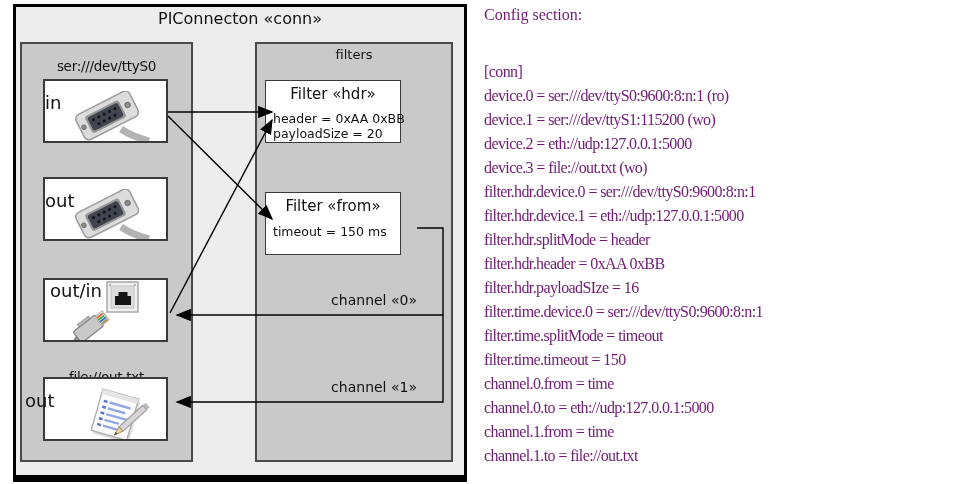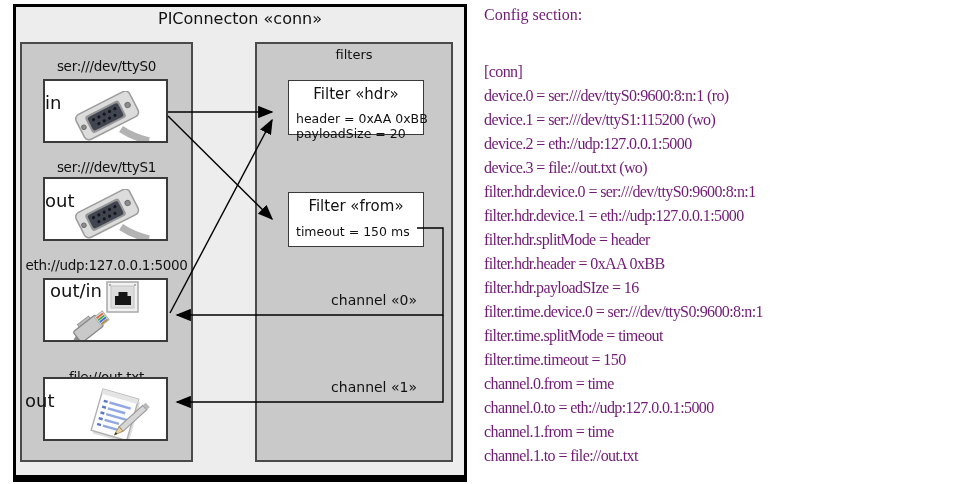--- a/index.html
+++ b/index.html
@@ -12,21 +12,21 @@
   .panel{box-sizing:border-box;background:#c9c9c9;border:2px solid #4a4a4a;z-index:2;}
   .left-panel{left:20px;top:42px;width:173px;height:420px;}
   .filters-panel{left:255px;top:42px;width:198px;height:420px;}
   .filters-title{left:255px;top:47px;width:198px;text-align:center;font-size:13px;z-index:3;}
   .dev-label{left:20px;width:173px;text-align:center;font-size:13.5px;letter-spacing:-0.3px;z-index:3;}
   .dev-box{left:43px;width:125px;height:64px;box-sizing:border-box;background:#fff;
            border:2px solid #3a3a3a;z-index:3;}
   .port-label{position:absolute;left:0;top:11px;width:100%;text-align:left;font-size:18px;}
   .port-label.corner{left:5px;top:0;width:auto;text-align:right;}
   .dev-icon{position:absolute;}
-  .filter-box{left:288px;width:136px;height:55px;box-sizing:border-box;background:#fff;
+  .filter-box{left:265px;width:136px;height:63px;box-sizing:border-box;background:#fff;
               border:1.5px solid #3a3a3a;z-index:3;}
   .filter-title{position:absolute;left:0;top:4px;width:100%;text-align:center;font-size:15px;}
   .filter-props{position:absolute;left:7px;top:30px;font-size:12.5px;line-height:15px;white-space:pre;}
   .filter-props.single{top:31px;}
   .channel-label{width:100px;text-align:right;font-size:14px;z-index:3;}
   .arrows{left:0;top:0;z-index:4;pointer-events:none;}
   .config{left:484px;top:6px;width:478px;z-index:2;
           font-family:Liberation Serif, serif;color:#701a75;}
   .config-heading{font-size:16px;line-height:18px;}
   .config-lines{margin:36px 0 0 0;font-family:inherit;font-size:16px;line-height:24px;
@@ -61,21 +61,20 @@
         <circle cx="33" cy="27.5" r="1.6" fill="#14161c"></circle>
           <circle cx="39" cy="27.5" r="1.6" fill="#14161c"></circle>
         <circle cx="45" cy="27.5" r="1.6" fill="#14161c"></circle>
           <circle cx="51" cy="27.5" r="1.6" fill="#14161c"></circle>
         <circle cx="67" cy="24" r="2.6" fill="#8e8e8e" stroke="#6f6f6f"></circle>
         <circle cx="18" cy="24" r="2.2" fill="#8e8e8e" stroke="#6f6f6f"></circle>
       </g>
     </svg>
   </div>
 
-  <div class="abs dev-label" style="top:159px">ser:///dev/ttyS1</div>
   <div class="abs dev-box" style="top:177px">
     <div class="port-label">out</div>
     <svg class="dev-icon" style="left:18px;top:10px" width="96" height="50" viewBox="0 0 96 50">
       <path d="M58 38 Q70 46 86 50" stroke="#b3b3b3" stroke-width="7" fill="none"></path>
       <g transform="rotate(-27 45 24)">
         <rect x="14" y="10" width="60" height="28" rx="5" fill="#dcdcdc" stroke="#9c9c9c" stroke-width="1.5"></rect>
         <rect x="23" y="15" width="38" height="19" rx="3" fill="#969696"></rect>
         <rect x="25" y="17" width="34" height="15" rx="2.5" fill="#414550"></rect>
         <circle cx="30" cy="21.5" r="1.6" fill="#14161c"></circle>
           <circle cx="36" cy="21.5" r="1.6" fill="#14161c"></circle>
@@ -85,21 +84,20 @@
         <circle cx="33" cy="27.5" r="1.6" fill="#14161c"></circle>
           <circle cx="39" cy="27.5" r="1.6" fill="#14161c"></circle>
         <circle cx="45" cy="27.5" r="1.6" fill="#14161c"></circle>
           <circle cx="51" cy="27.5" r="1.6" fill="#14161c"></circle>
         <circle cx="67" cy="24" r="2.6" fill="#8e8e8e" stroke="#6f6f6f"></circle>
         <circle cx="18" cy="24" r="2.2" fill="#8e8e8e" stroke="#6f6f6f"></circle>
       </g>
     </svg>
   </div>
 
-  <div class="abs dev-label" style="top:257px">eth://udp:127.0.0.1:5000</div>
   <div class="abs dev-box" style="top:278px">
     <div class="port-label corner">out/in</div>
     <svg class="dev-icon" style="left:0;top:0" width="121" height="60" viewBox="0 0 121 60">
       <rect x="62" y="2" width="31" height="30" fill="#f1f1f1" stroke="#a8a8a8" stroke-width="1.5"></rect>
       <rect x="66" y="6" width="23" height="22" fill="#dcdcdc" stroke="#c2c2c2"></rect>
       <path d="M70 25 v-9 h3.5 v-4 h9 v4 h3.5 v9 z" fill="#161616"></path>
       <circle cx="65" cy="5" r="1" fill="#9a9a9a"></circle>
         <circle cx="90" cy="5" r="1" fill="#9a9a9a"></circle>
       <g transform="translate(28,52) rotate(-38)">
         <path d="M2 7 C -8 10 -16 18 -20 28" stroke="#8f8f8f" stroke-width="5.5" fill="none"></path>

